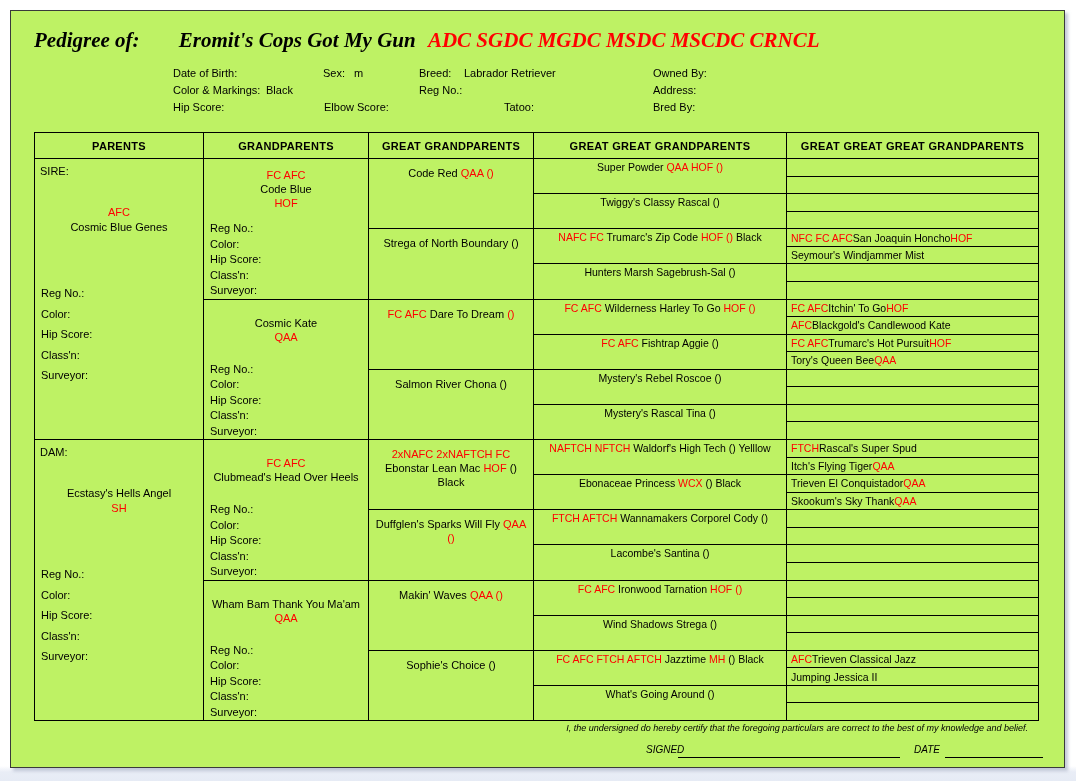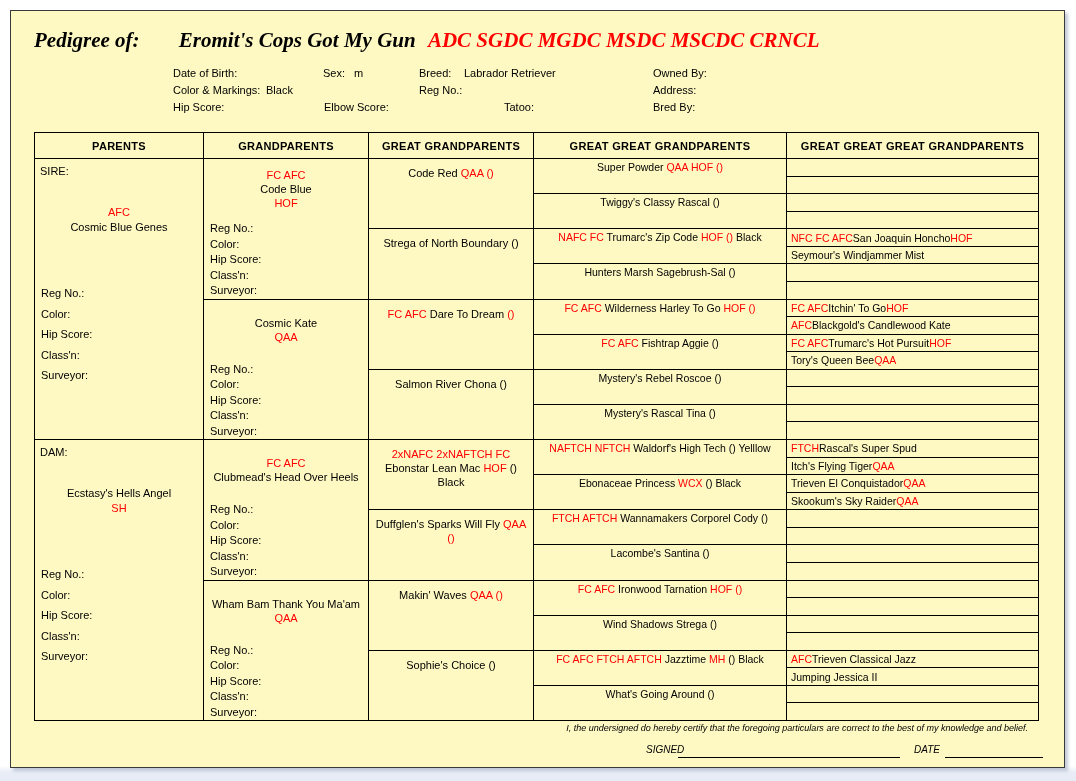--- a/index.html
+++ b/index.html
@@ -1,18 +1,18 @@
 <!DOCTYPE html>
 <html><head>
 <meta charset="utf-8">
 <style>
   html,body{margin:0;padding:0;width:1076px;height:781px;overflow:hidden;
     background:linear-gradient(#ffffff 0px,#ffffff 766px,#e9edf6 772px,#e6ebf5 781px);
     font-family:"Liberation Sans",sans-serif;}
-  .sheet{position:absolute;left:10px;top:10px;width:1053px;height:756px;background:#fef9c3;
+  .sheet{position:absolute;left:10px;top:10px;width:1053px;height:756px;background:#bef264;
     border:1px solid #3a3a3a;box-shadow:3px 3px 3px rgba(150,160,185,.55);}
   .red{color:#ff0000;}
   .blk{color:#000;}
 
   
   .title-row{position:absolute;left:23px;top:17px;white-space:nowrap;
     font-family:"Liberation Serif",serif;font-style:italic;font-weight:bold;font-size:21px;color:#000;}
   .title-label{display:inline-block;}
   .dog-name{display:inline-block;margin-left:34px;}
   .dog-titles{display:inline-block;margin-left:7px;color:#ff0000;}
@@ -258,21 +258,21 @@
           </div>
           <div class="cell g4">
             <span class="blk">Itch's Flying Tiger </span>
             <span class="red">QAA</span>
           </div>
           <div class="cell g4">
             <span class="blk">Trieven El Conquistador </span>
             <span class="red">QAA</span>
           </div>
           <div class="cell g4">
-            <span class="blk">Skookum's Sky Raider </span>
+            <span class="blk">Skookum's Sky Thank </span>
             <span class="red">QAA</span>
           </div>
           <div class="cell g4"></div>
           <div class="cell g4"></div>
           <div class="cell g4"></div>
           <div class="cell g4"></div>
           <div class="cell g4"></div>
           <div class="cell g4"></div>
           <div class="cell g4"></div>
           <div class="cell g4"></div>

